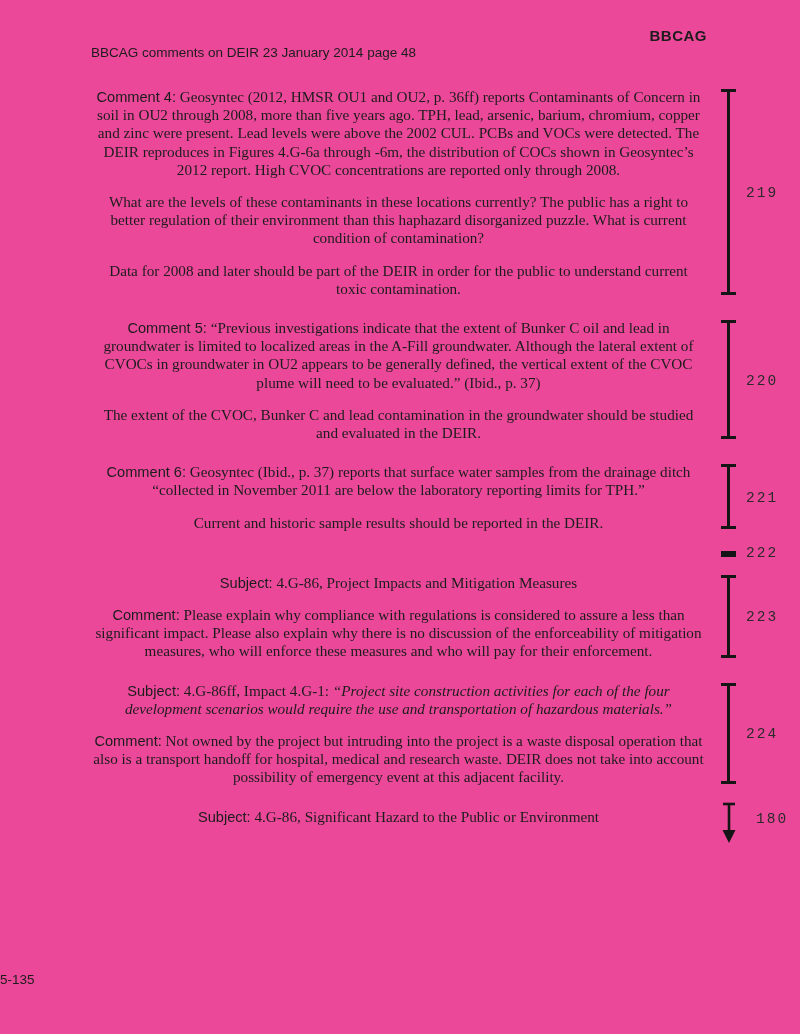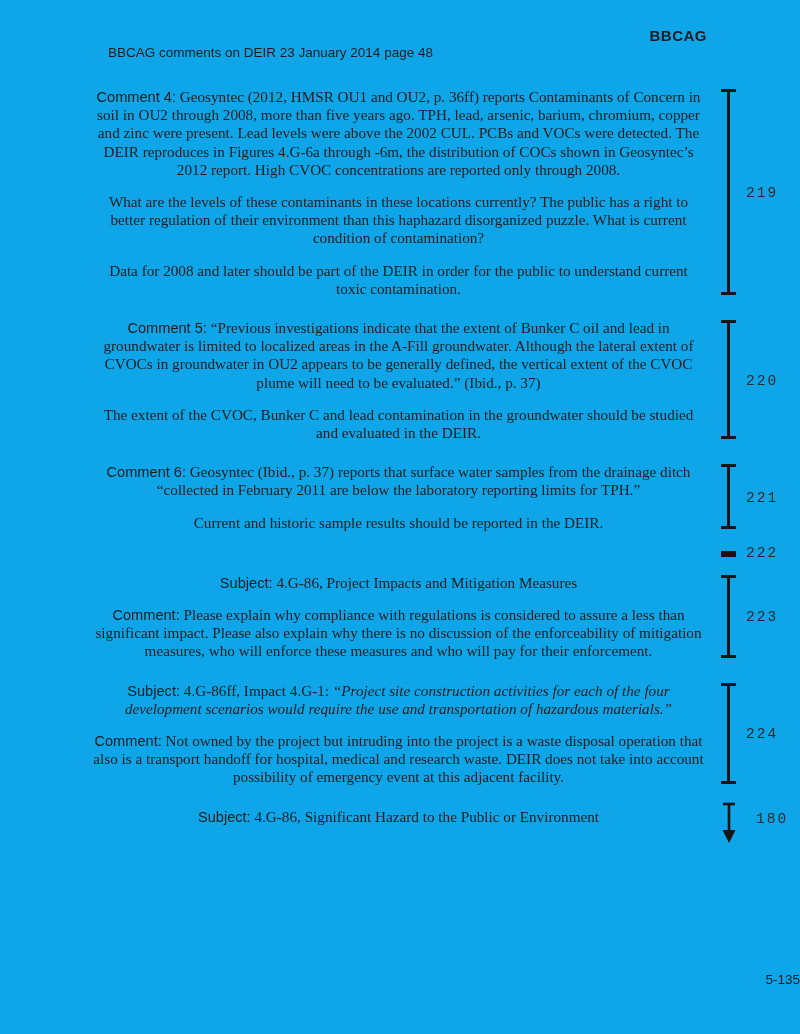--- a/index.html
+++ b/index.html
@@ -5,39 +5,39 @@
   html, body {
     margin: 0;
     padding: 0;
     background: #e8e8e6;
   }
   .page {
     position: relative;
     width: 800px;
     height: 1034px;
     margin: 0 auto;
-    background: #0ea5e9;
+    background: #ec4899;
     color: #1c1c1c;
     font-family: "Liberation Serif", serif;
     overflow: hidden;
     box-shadow: 0 0 4px rgba(0,0,0,.15);
   }
   .corner-label {
     position: absolute;
     top: 27px;
     right: 93px;
     font-family: "Liberation Sans", sans-serif;
     font-weight: bold;
     font-size: 15px;
     letter-spacing: .5px;
   }
   .page-header {
     position: absolute;
     top: 45px;
-    left: 108px;
+    left: 91px;
     font-family: "Liberation Sans", sans-serif;
     font-size: 13.5px;
   }
   .content {
     position: absolute;
     top: 88px;
     left: 93px;
     width: 707px;
   }
   .section {
@@ -108,21 +108,21 @@
   .arrow-glyph {
     position: absolute;
     left: 15px;
     top: -7px;
   }
   .page-footer {
     position: absolute;
     bottom: 47px;
     left: 0;
     width: 100%;
-    text-align: right;
+    text-align: left;
     font-family: "Liberation Sans", sans-serif;
     font-size: 13.5px;
   }
 </style>
 </head>
 <body>
 
 <div class="page">
   <div class="corner-label">BBCAG</div>
   <div class="page-header">BBCAG comments on DEIR 23 January 2014 page 48</div>
@@ -152,21 +152,21 @@
           <div class="bracket">
             <span class="stem"></span>
             <span class="cap cap-top"></span>
             <span class="cap cap-bottom"></span>
           </div>
           <div class="marker">220</div>
         </div>
       </div>
       <div class="section">
         <div class="text-col">
-          <p class="para"><span class="seg-label">Comment 6:</span><span class="seg-normal"> Geosyntec (Ibid., p. 37) reports that surface water samples from the drainage ditch “collected in February 2011 are below the laboratory reporting limits for TPH.”</span></p>
+          <p class="para"><span class="seg-label">Comment 6:</span><span class="seg-normal"> Geosyntec (Ibid., p. 37) reports that surface water samples from the drainage ditch “collected in November 2011 are below the laboratory reporting limits for TPH.”</span></p>
           <p class="para"><span class="seg-normal">Current and historic sample results should be reported in the DEIR.</span></p>
         </div>
         <div class="anno-col">
           <div class="bracket">
             <span class="stem"></span>
             <span class="cap cap-top"></span>
             <span class="cap cap-bottom"></span>
           </div>
           <div class="marker">221</div>
         </div>

